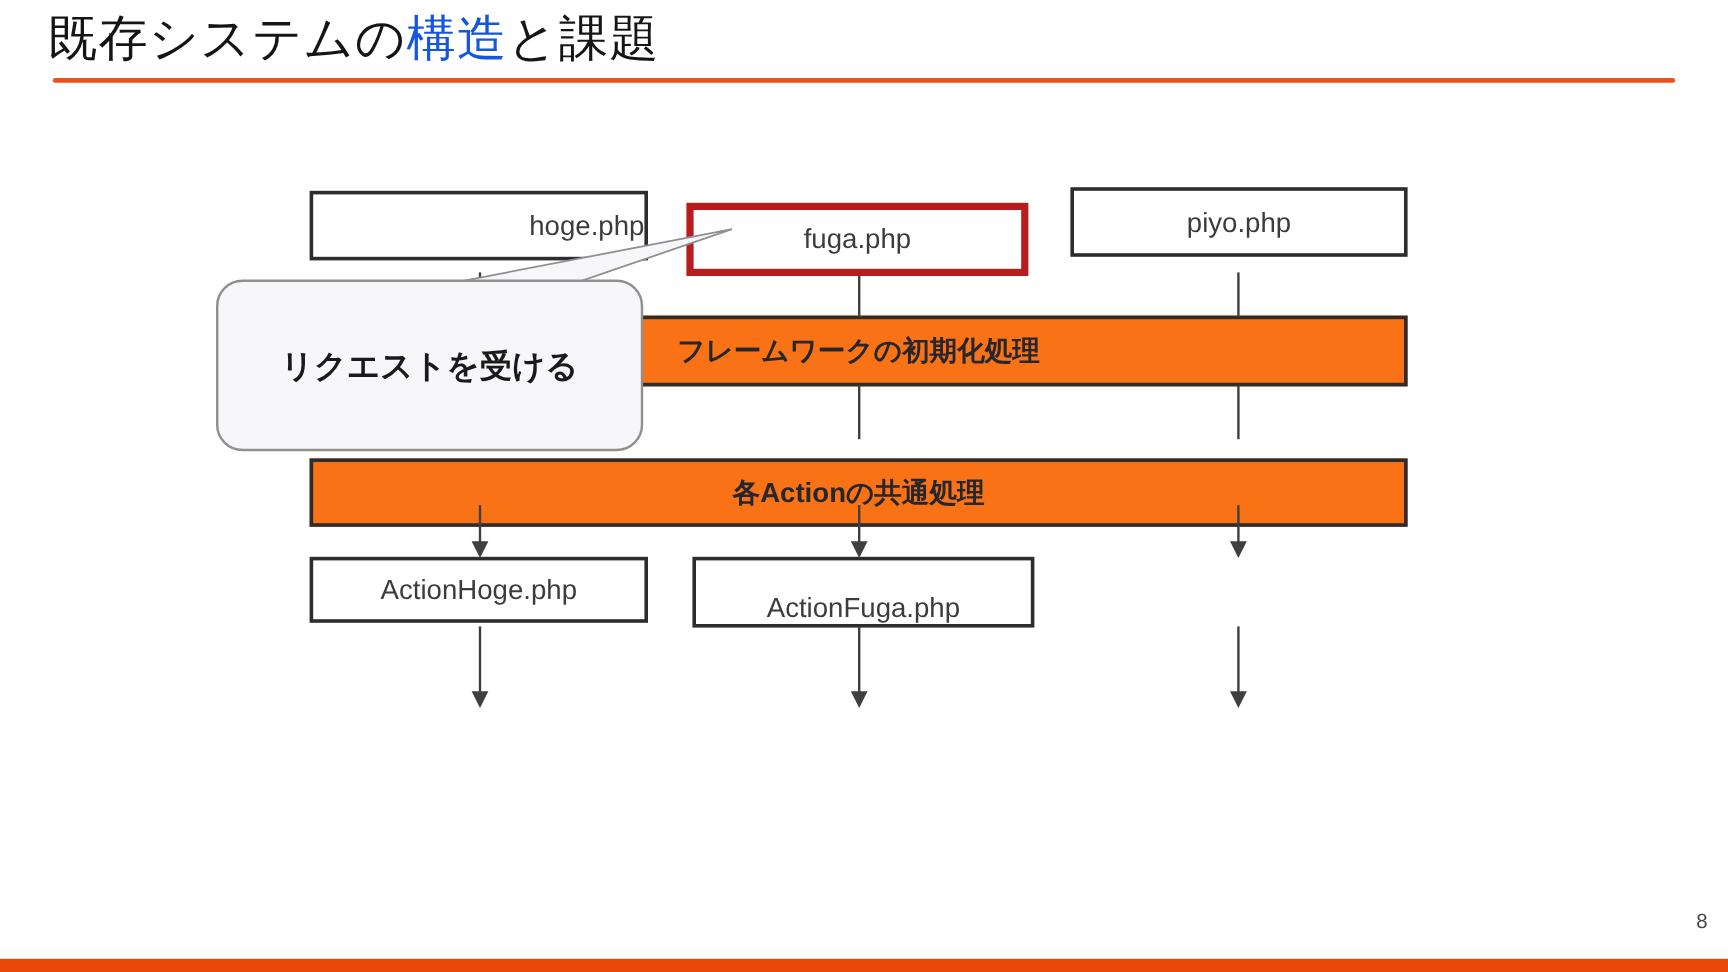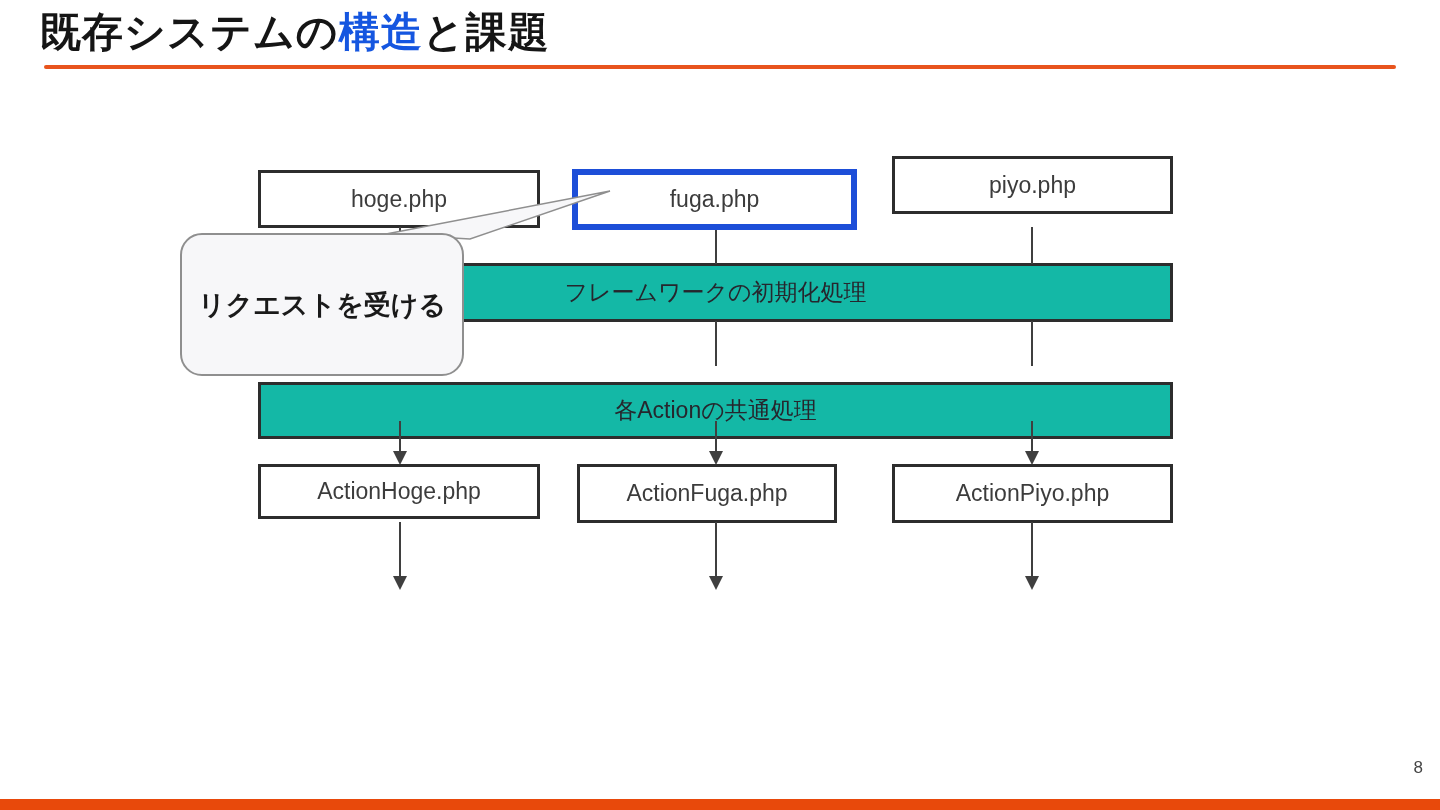--- a/index.html
+++ b/index.html
@@ -7,69 +7,69 @@
     position:relative;
     width:1440px;height:810px;
     background:#ffffff;
     overflow:hidden;
     font-family:"Liberation Sans","DejaVu Sans",sans-serif;
   }
 
   
   .slide-title{
     position:absolute;left:40px;top:8px;
-    font-size:41px;font-weight:700;color:#151515;
+    font-size:41px;font-weight:400;color:#151515;
     letter-spacing:1px;line-height:1.2;
     white-space:nowrap;
   }
   .slide-title .hl{color:#1556e0;}
   .title-rule{
     position:absolute;left:44px;top:65px;
     width:1352px;height:4px;
     background:#e8541d;border-radius:2px;
   }
 
   
   .dbox{
     position:absolute;box-sizing:border-box;
     display:flex;align-items:center;justify-content:center;
     background:#ffffff;border:3px solid #2d2d2d;
     font-size:23px;color:#3c3c3c;
     z-index:1;text-align:center;
   }
-  .dbox.highlighted{border:6px solid #1d4ed8;}
+  .dbox.highlighted{border:6px solid #b91c1c;}
   .layer{
-    background:#14b8a6;font-weight:400;color:#26262d;
+    background:#f97316;font-weight:700;color:#26262d;
   }
   .libbox{
     background:#def1e4;font-weight:700;color:#26302a;font-size:24px;
   }
 
-  #box-hoge{left:258px;top:170px;width:282px;height:58px;}
+  #box-hoge{left:258px;top:159px;width:282px;height:58px;justify-content:flex-end;}
   #box-fuga{left:572px;top:169px;width:285px;height:61px;}
   #box-piyo{left:892px;top:156px;width:281px;height:58px;}
 
   #layer-init{left:258px;top:263px;width:915px;height:59px;}
   #layer-common{left:258px;top:382px;width:915px;height:57px;}
 
   #box-action-hoge{left:258px;top:464px;width:282px;height:55px;}
-  #box-action-fuga{left:577px;top:464px;width:260px;height:59px;}
+  #box-action-fuga{left:577px;top:464px;width:285px;height:59px;align-items:flex-end;}
   #box-action-piyo{left:892px;top:464px;width:281px;height:59px;}
 
   #box-lib{left:258px;top:590px;width:915px;height:102px;}
 
   
   .connector-svg{
     position:absolute;left:0;top:0;width:1440px;height:810px;
     z-index:2;pointer-events:none;
   }
 
   
   .callout{
-    position:absolute;left:180px;top:233px;width:284px;height:143px;
+    position:absolute;left:180px;top:233px;width:356px;height:143px;
     box-sizing:border-box;
     background:#f7f7f9;border:2px solid #8f8f8f;border-radius:22px;
     display:flex;align-items:center;justify-content:center;
     font-size:27px;font-weight:700;color:#1a1a1a;
     z-index:4;text-align:center;
   }
 
   
   .page-number{
     position:absolute;right:17px;top:758px;
@@ -106,23 +106,20 @@
   <div class="dbox layer" id="layer-common">
     <span>各Actionの共通処理</span>
   </div>
 
   <div class="dbox" id="box-action-hoge">
     <span>ActionHoge.php</span>
   </div>
   <div class="dbox" id="box-action-fuga">
     <span>ActionFuga.php</span>
   </div>
-  <div class="dbox" id="box-action-piyo">
-    <span>ActionPiyo.php</span>
-  </div>
 
 
   <svg class="connector-svg" viewBox="0 0 1440 810" xmlns="http://www.w3.org/2000/svg">
     <g stroke="#3f3f3f" stroke-width="2">
 
       <line x1="400" y1="227" x2="400" y2="264"></line>
       <line x1="716" y1="230" x2="716" y2="264"></line>
       <line x1="1032" y1="227" x2="1032" y2="264"></line>
 
       <line x1="400" y1="321" x2="400" y2="366"></line>

